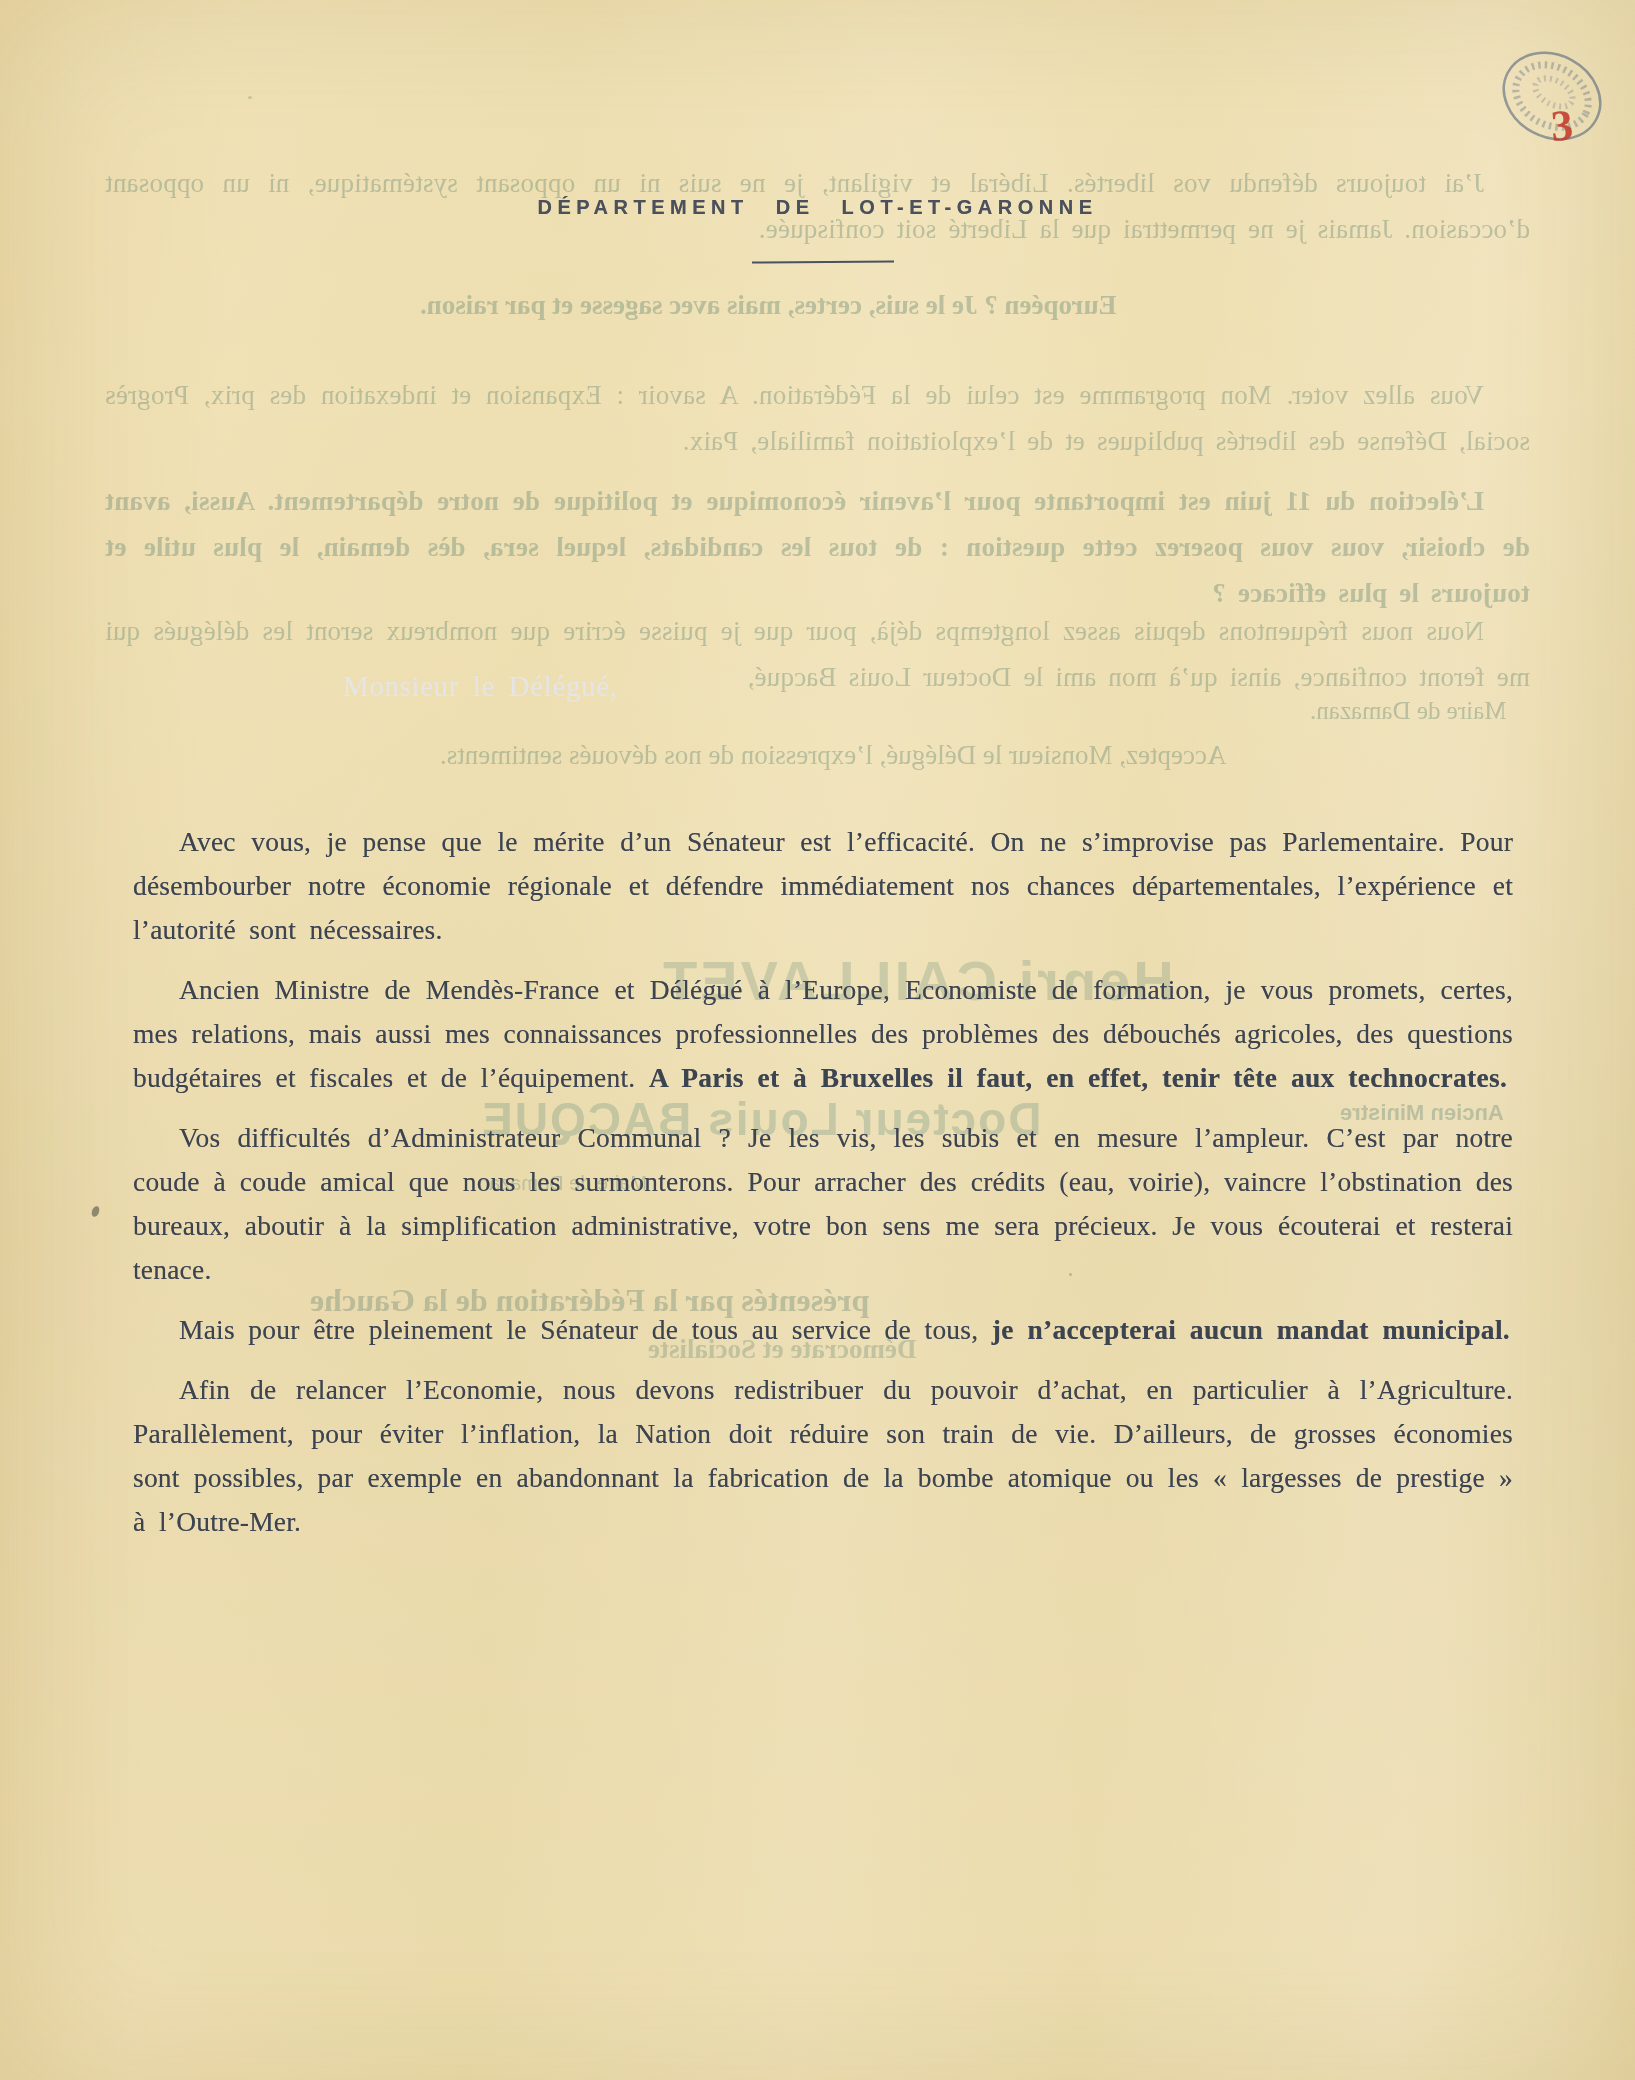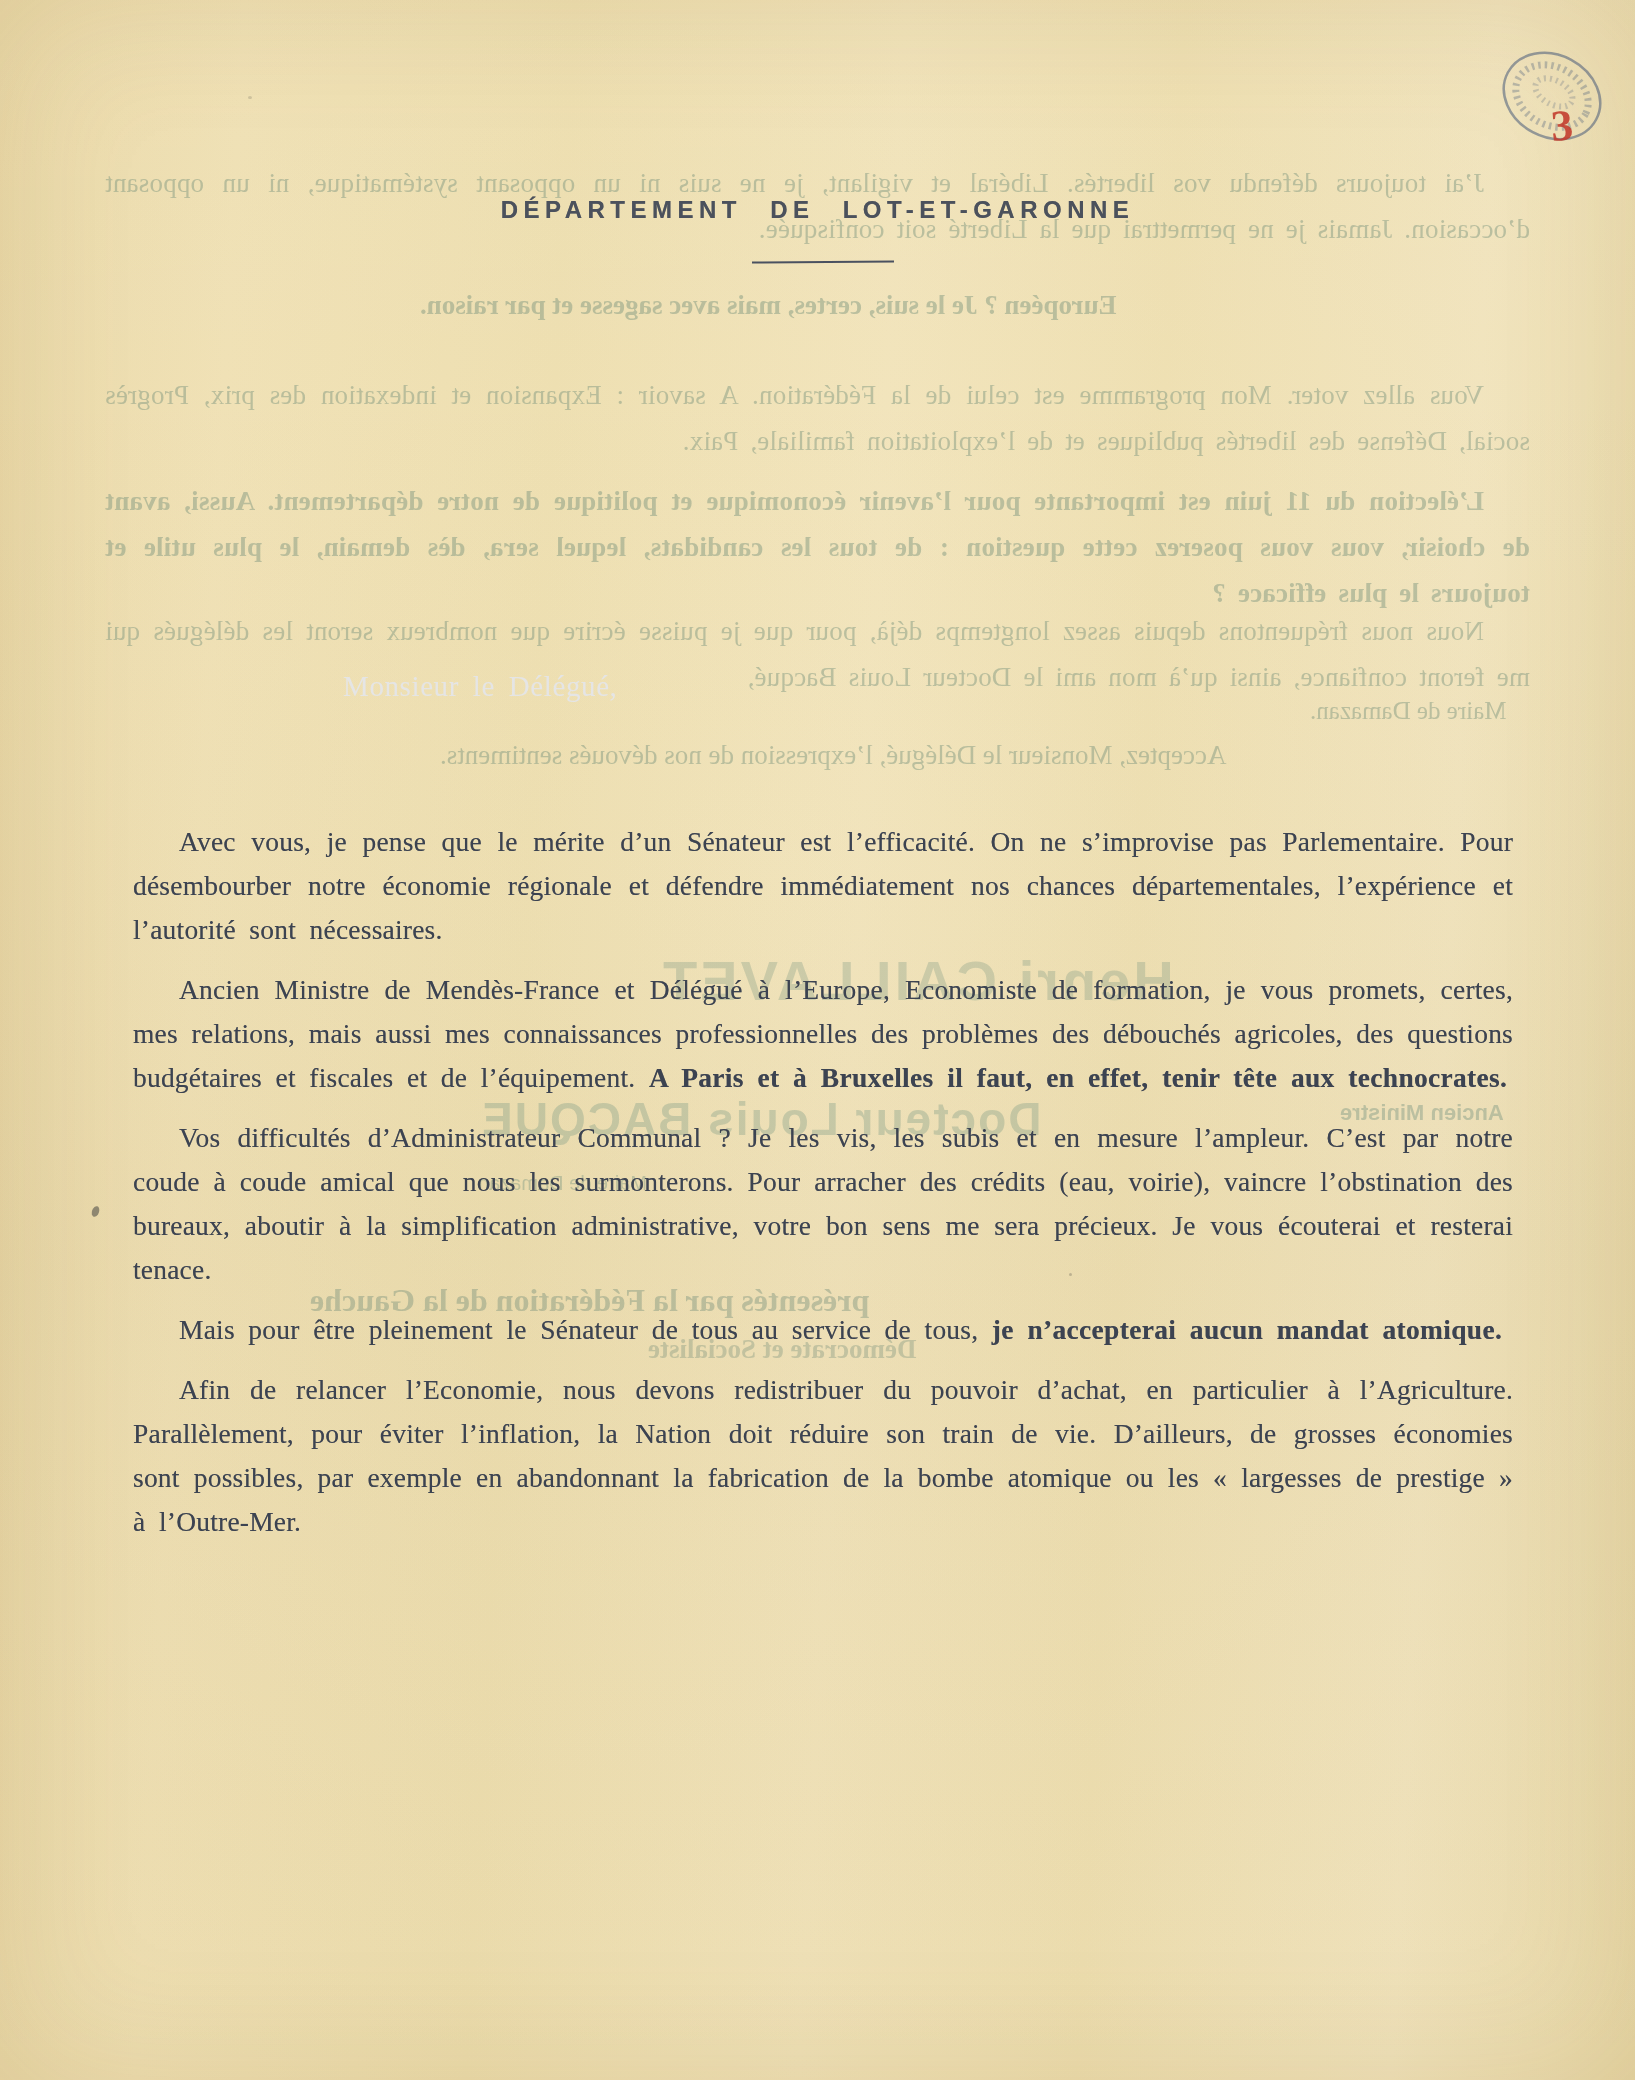--- a/index.html
+++ b/index.html
@@ -30,21 +30,21 @@
   .ghost-display{
     position:absolute;transform:scaleX(-1);
     font-family:"Liberation Sans","DejaVu Sans",sans-serif;font-weight:bold;
     color:rgba(120,150,130,0.30);white-space:nowrap;filter:blur(0.6px);
   }
   .gbold{font-weight:bold;}
   
   .dept{
     position:absolute;top:196px;left:0;width:1635px;text-align:center;
     font-family:"Liberation Sans","DejaVu Sans",sans-serif;font-weight:bold;
-    font-size:24px;letter-spacing:5.5px;word-spacing:16px;color:#4b515c;
+    font-size:20px;letter-spacing:5.5px;word-spacing:16px;color:#4b515c;
     text-shadow:0 0 0.5px rgba(60,65,85,0.55);
   }
   .dept-underline{
     position:absolute;left:752px;top:261px;width:142px;height:2px;
     background:#4a5160;transform:rotate(-0.5deg);
   }
   .doc-title{
     position:absolute;top:324px;left:0;width:1635px;text-align:center;
     font-family:"Liberation Sans","DejaVu Sans",sans-serif;font-weight:bold;
     font-size:48px;color:#42464d;letter-spacing:0.5px;word-spacing:24px;
@@ -102,21 +102,21 @@
   <div class="dept">DÉPARTEMENT DE LOT-ET-GARONNE</div>
   <div class="dept-underline"></div>
 
 
   <div class="salutation">Monsieur le Délégué,</div>
 
   <div class="body-col">
     <p><span>Avec vous, je pense que le mérite d’un Sénateur est l’efficacité. On ne s’improvise pas Parlemen­taire. Pour désembourber notre économie régionale et défendre immédiatement nos chances départe­mentales, l’expérience et l’autorité sont nécessaires.</span><b></b></p>
     <p><span>Ancien Ministre de Mendès-France et Délégué à l’Europe, Economiste de formation, je vous pro­mets, certes, mes relations, mais aussi mes connaissances professionnelles des problèmes des débou­chés agricoles, des questions budgétaires et fiscales et de l’équipement. </span><b>A Paris et à Bruxelles il faut, en effet, tenir tête aux technocrates.</b></p>
     <p><span>Vos difficultés d’Administrateur Communal ? Je les vis, les subis et en mesure l’ampleur. C’est par notre coude à coude amical que nous les surmonterons. Pour arracher des crédits (eau, voirie), vaincre l’obstination des bureaux, aboutir à la simplification administrative, votre bon sens me sera précieux. Je vous écouterai et resterai tenace.</span><b></b></p>
-    <p><span>Mais pour être pleinement le Sénateur de tous au service de tous, </span><b>je n’accepterai aucun mandat atomique.</b></p>
+    <p><span>Mais pour être pleinement le Sénateur de tous au service de tous, </span><b>je n’accepterai aucun mandat municipal.</b></p>
     <p><span>Afin de relancer l’Economie, nous devons redistribuer du pouvoir d’achat, en particulier à l’Agri­culture. Parallèlement, pour éviter l’inflation, la Nation doit réduire son train de vie. D’ailleurs, de grosses économies sont possibles, par exemple en abandonnant la fabrication de la bombe atomique ou les « largesses de prestige » à l’Outre-Mer.</span><b></b></p>
   </div>
 
   <div class="stamp">
     <svg width="112" height="112" viewBox="0 0 112 112">
       <g transform="rotate(18 56 56)">
         <ellipse cx="56" cy="56" rx="50" ry="41" fill="none" stroke="rgba(55,78,115,0.50)" stroke-width="2.5"></ellipse>
         <ellipse cx="56" cy="56" rx="38" ry="29" fill="none" stroke="rgba(55,78,115,0.30)" stroke-width="7" stroke-dasharray="2.5 4"></ellipse>
         <ellipse cx="56" cy="52" rx="20" ry="12" fill="none" stroke="rgba(55,78,115,0.22)" stroke-width="6" stroke-dasharray="2 4"></ellipse>
       </g>

